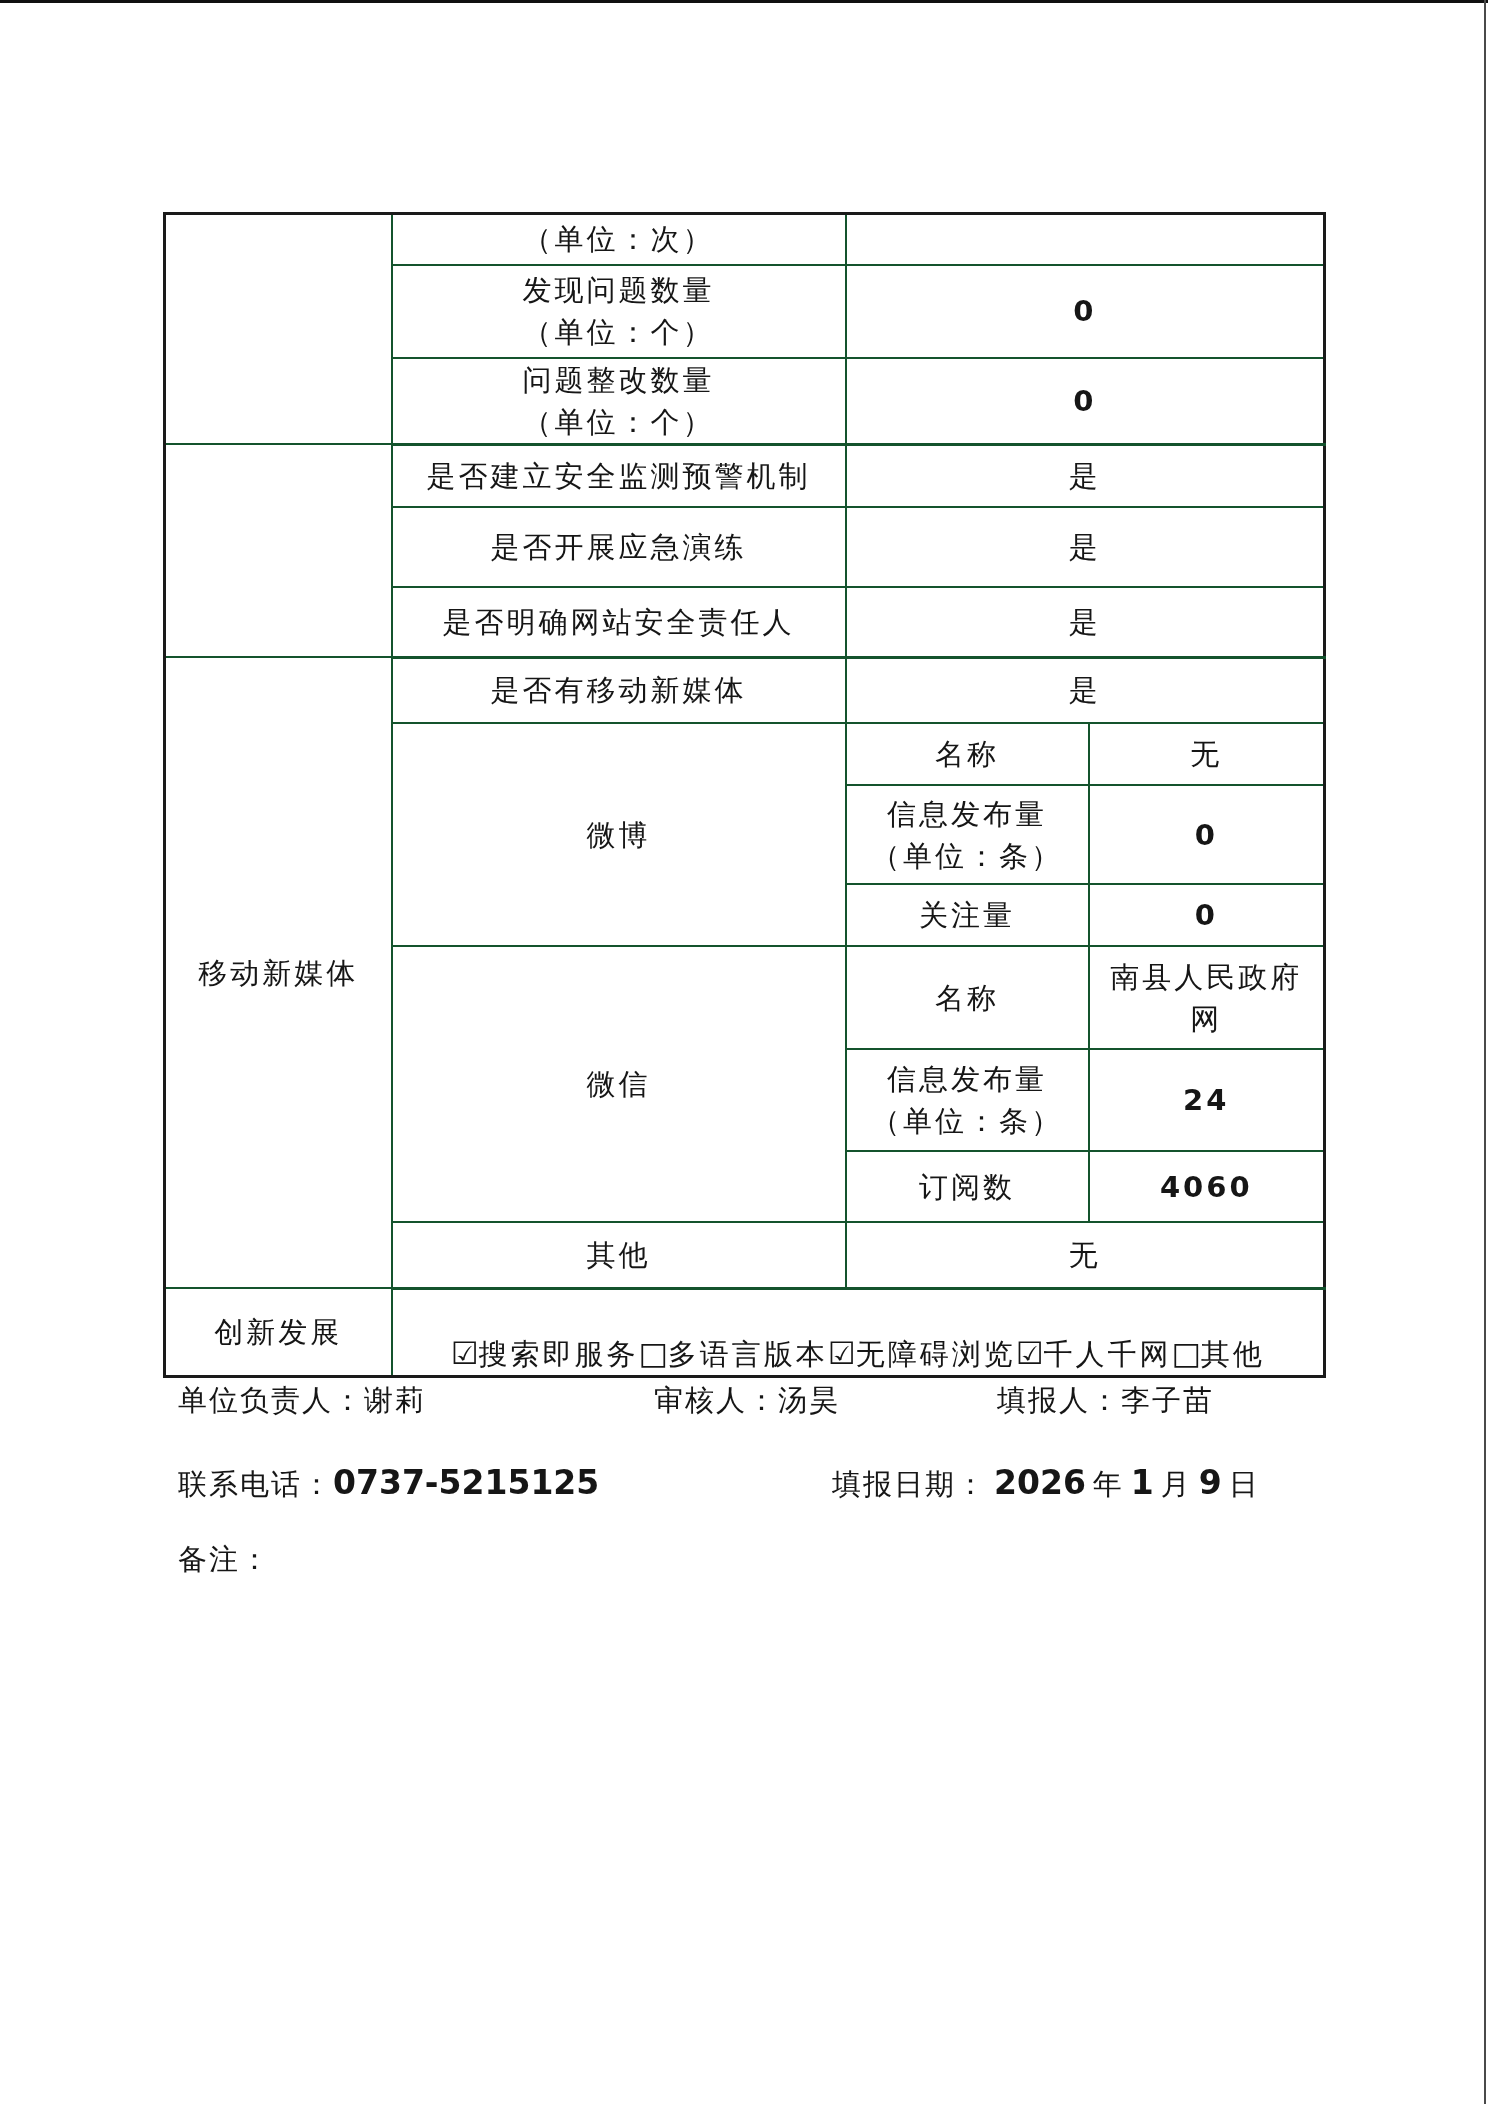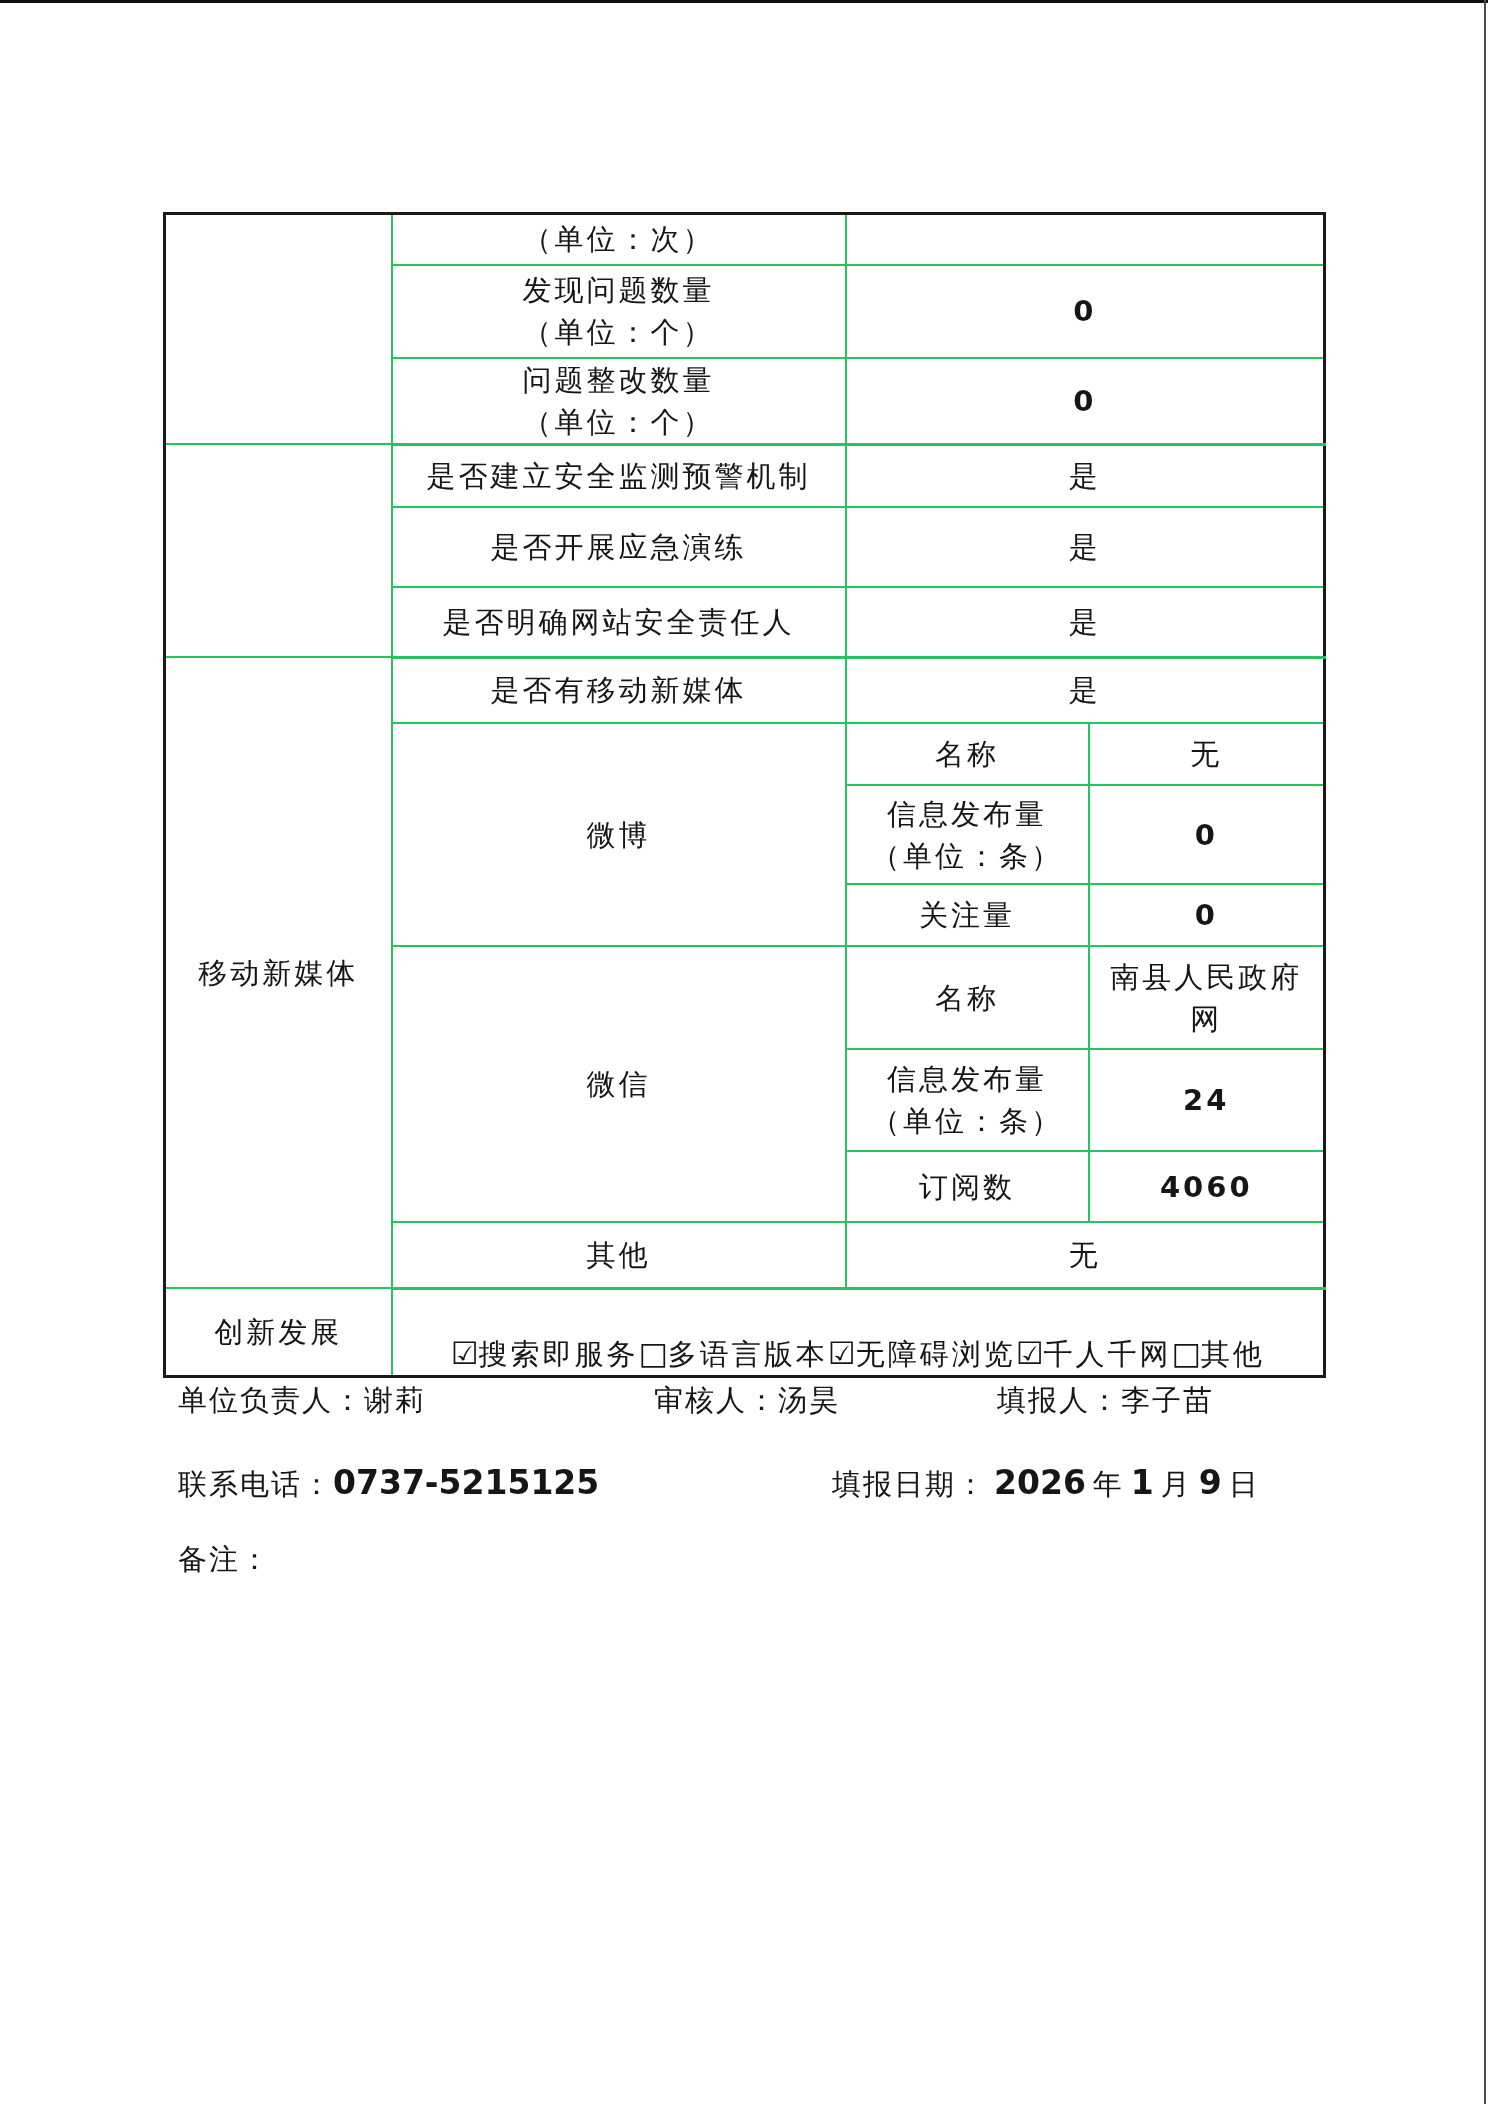--- a/index.html
+++ b/index.html
@@ -15,21 +15,21 @@
   .edge-right{position:absolute;top:0;right:2px;width:2px;height:2104px;background:#4a4a4a;}
 
   table.report{
     position:absolute;left:163px;top:212px;
     width:1160px;
     border-collapse:collapse;
     table-layout:fixed;
     border:3px solid #1a1a1a;
   }
   table.report td{
-    border:2px solid #22c55e;
+    border:2px solid #14532d;
     text-align:center;
     vertical-align:middle;
     font-size:29px;
     letter-spacing:3px;
     line-height:42px;
     white-space:pre-line;
     padding:0 10px;
     overflow:hidden;
   }
   tr.sec-end td{border-bottom-width:3px;}

